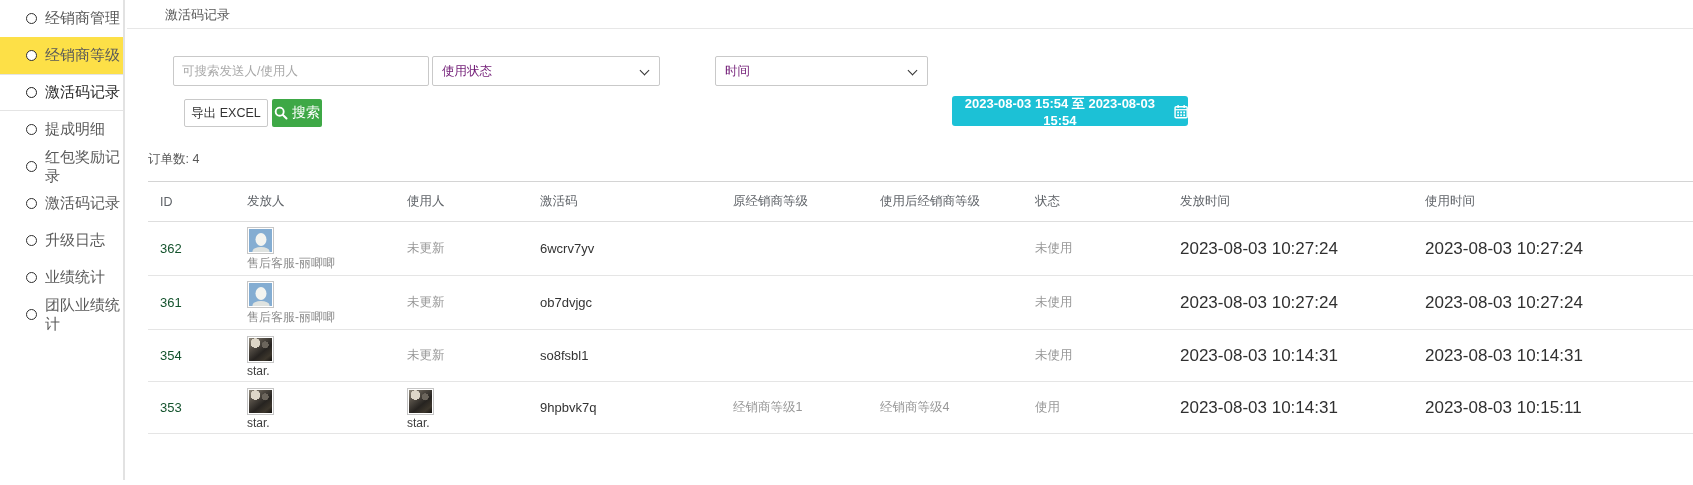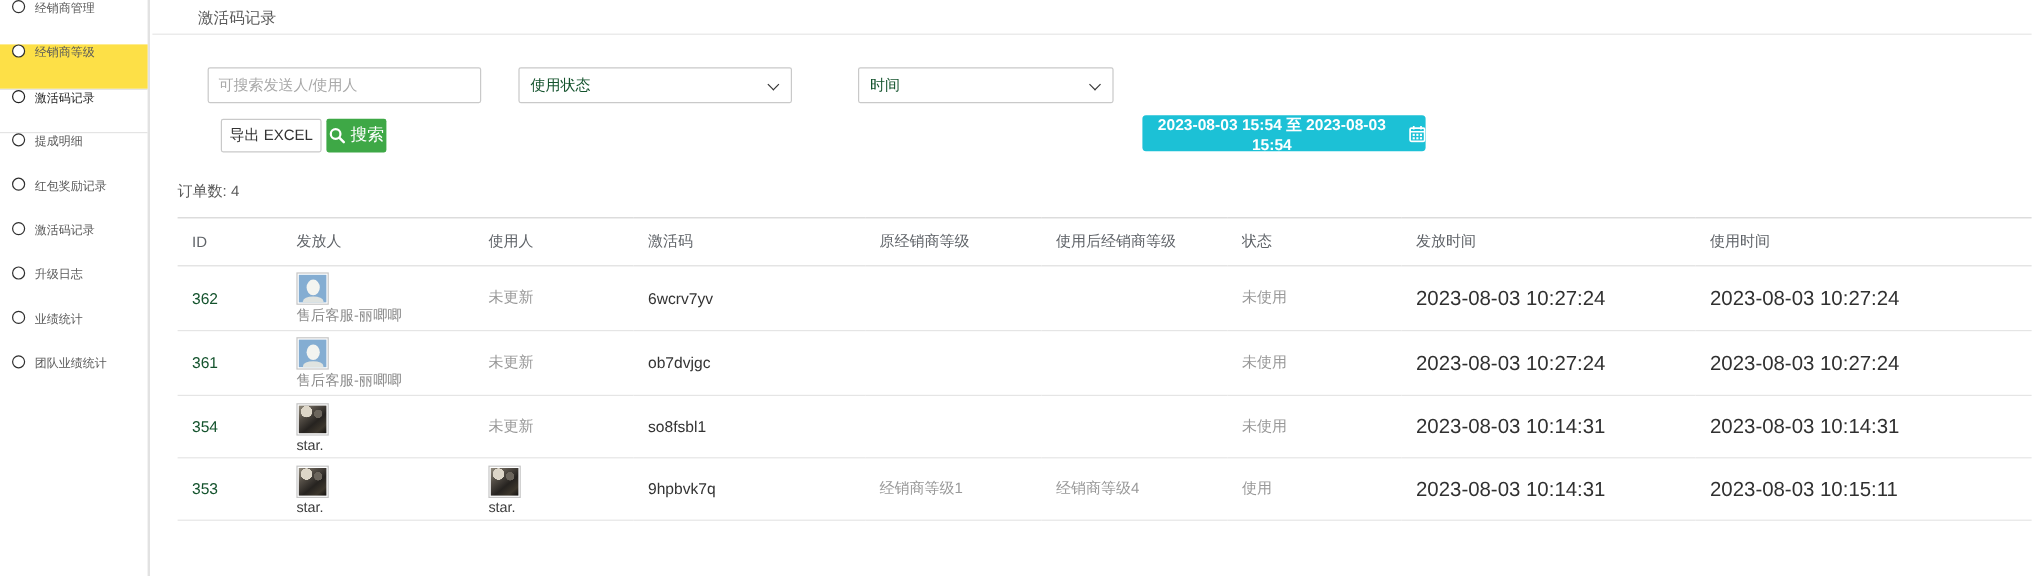--- a/index.html
+++ b/index.html
@@ -2,44 +2,44 @@
 <html><head>
 <meta charset="utf-8">
 <style>
   * { margin:0; padding:0; box-sizing:border-box; }
   html,body { width:1693px; height:485px; background:#fff; overflow:hidden;
               font-family:"Liberation Sans","DejaVu Sans",sans-serif; }
 
   
   .sidebar { position:absolute; left:0; top:0; width:125px; height:480px;
              border-right:2px solid #e2e2e2; background:#fff; }
-  .side-item { height:37px; display:flex; gap:8px;
-               padding-left:10px; font-size:10px; color:#595959; cursor:pointer; }
+  .side-item { height:37px; display:flex; align-items:center; gap:8px;
+               padding-left:26px; font-size:15px; color:#595959; cursor:pointer; }
   .side-item .dot { width:11px; height:11px; border:1.6px solid #2f2f2f;
                     border-radius:50%; flex:0 0 auto; background:#fff; }
   .side-item.hover { background:#fde047; }
   .side-item.active { border-top:1px solid #e4e4e4; border-bottom:1px solid #e4e4e4;
                       color:#262626; }
   .side-item.active .dot { border-color:#1f1f1f; }
 
   
   .main { position:absolute; left:127px; top:0; width:1566px; height:485px; }
   .page-title { height:29px; line-height:29px; padding-left:38px; font-size:13px;
                 color:#595959; border-bottom:1px solid #e7e7e7; }
 
   
   .filter-row { position:relative; height:30px; margin-top:27px; }
-  .search-input { position:absolute; left:46px; top:0; width:228px; height:30px;
+  .search-input { position:absolute; left:46px; top:0; width:256px; height:30px;
                   border:1px solid #c9c9c9; border-radius:2px; padding:0 8px;
                   font-size:12.5px; color:#333; outline:none;
                   font-family:"Liberation Sans","DejaVu Sans",sans-serif; }
   .search-input::placeholder { color:#a9a9a9; }
   .sel { position:absolute; top:0; height:30px; border:1px solid #c9c9c9;
          border-radius:2px; background:#fff; display:flex; align-items:center;
-         padding:0 26px 0 9px; font-size:12.5px; color:#14532d; cursor:pointer; }
+         padding:0 26px 0 9px; font-size:12.5px; color:#701a75; cursor:pointer; }
   .sel-status { left:305px; width:228px; }
   .sel-time   { left:588px; width:213px; }
   .sel .caret { position:absolute; right:11px; top:10px; width:7px; height:7px;
                 border-left:1.7px solid #333; border-bottom:1.7px solid #333;
                 transform:rotate(-45deg); }
   .date-btn { position:absolute; left:825px; top:0; height:30px; width:236px;
               background:#1cc1d6; color:#fff; border:none; border-radius:3px;
               font-size:13px; font-weight:bold; display:flex; align-items:center;
               justify-content:center; gap:6px; cursor:pointer;
               font-family:"Liberation Sans","DejaVu Sans",sans-serif;margin-top:40px; }

